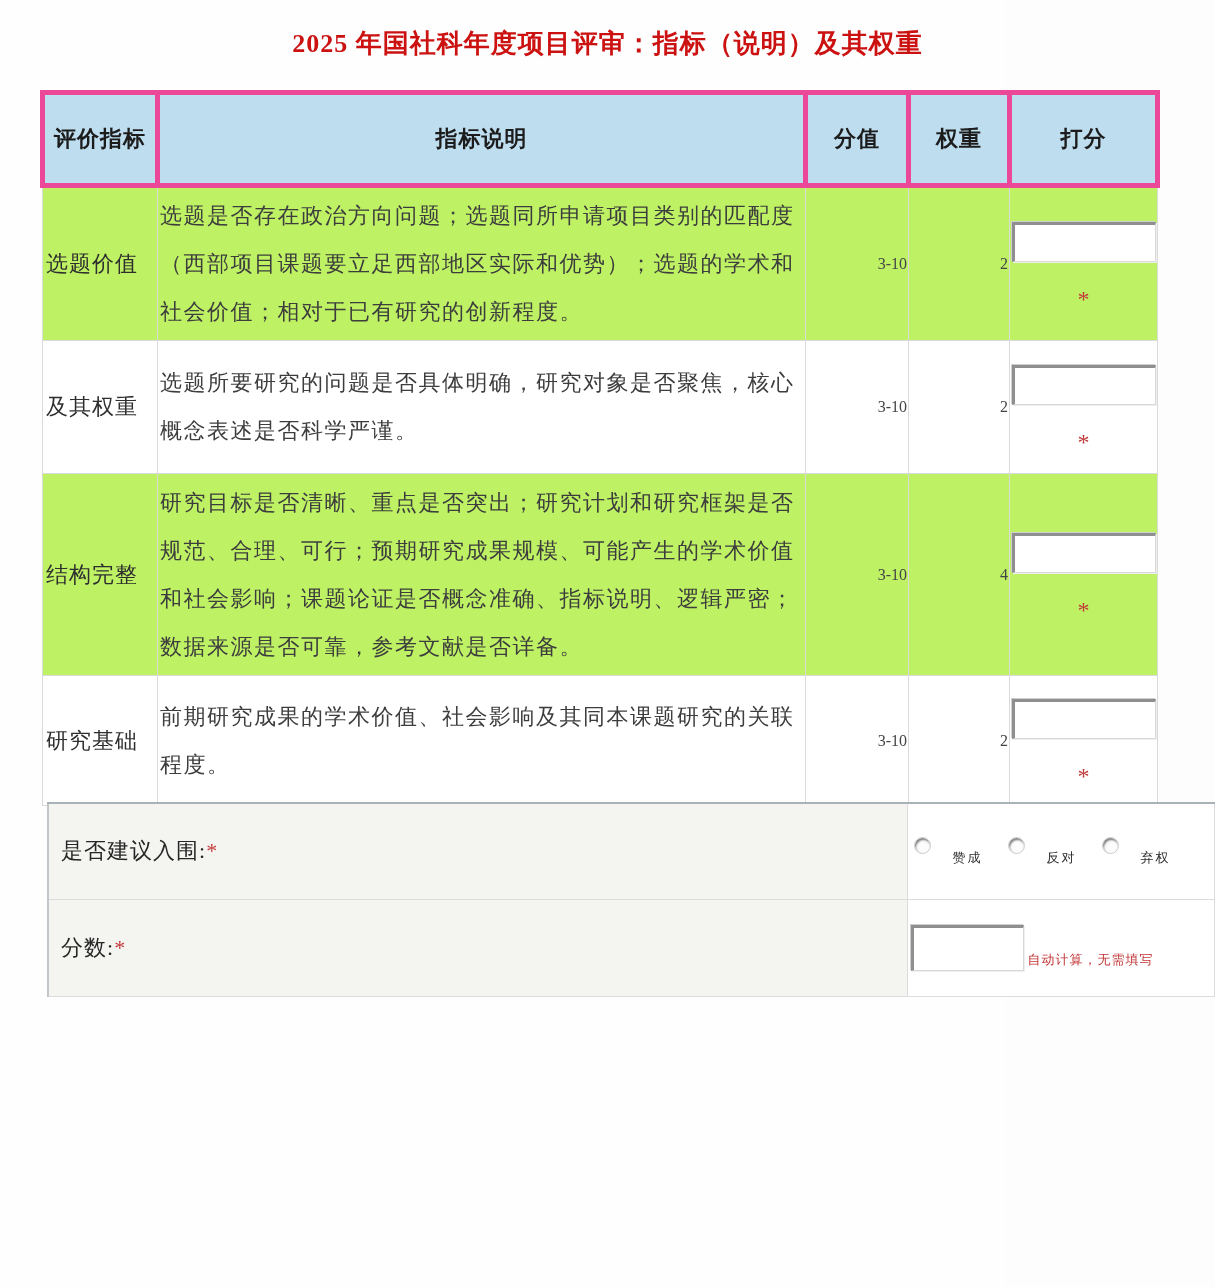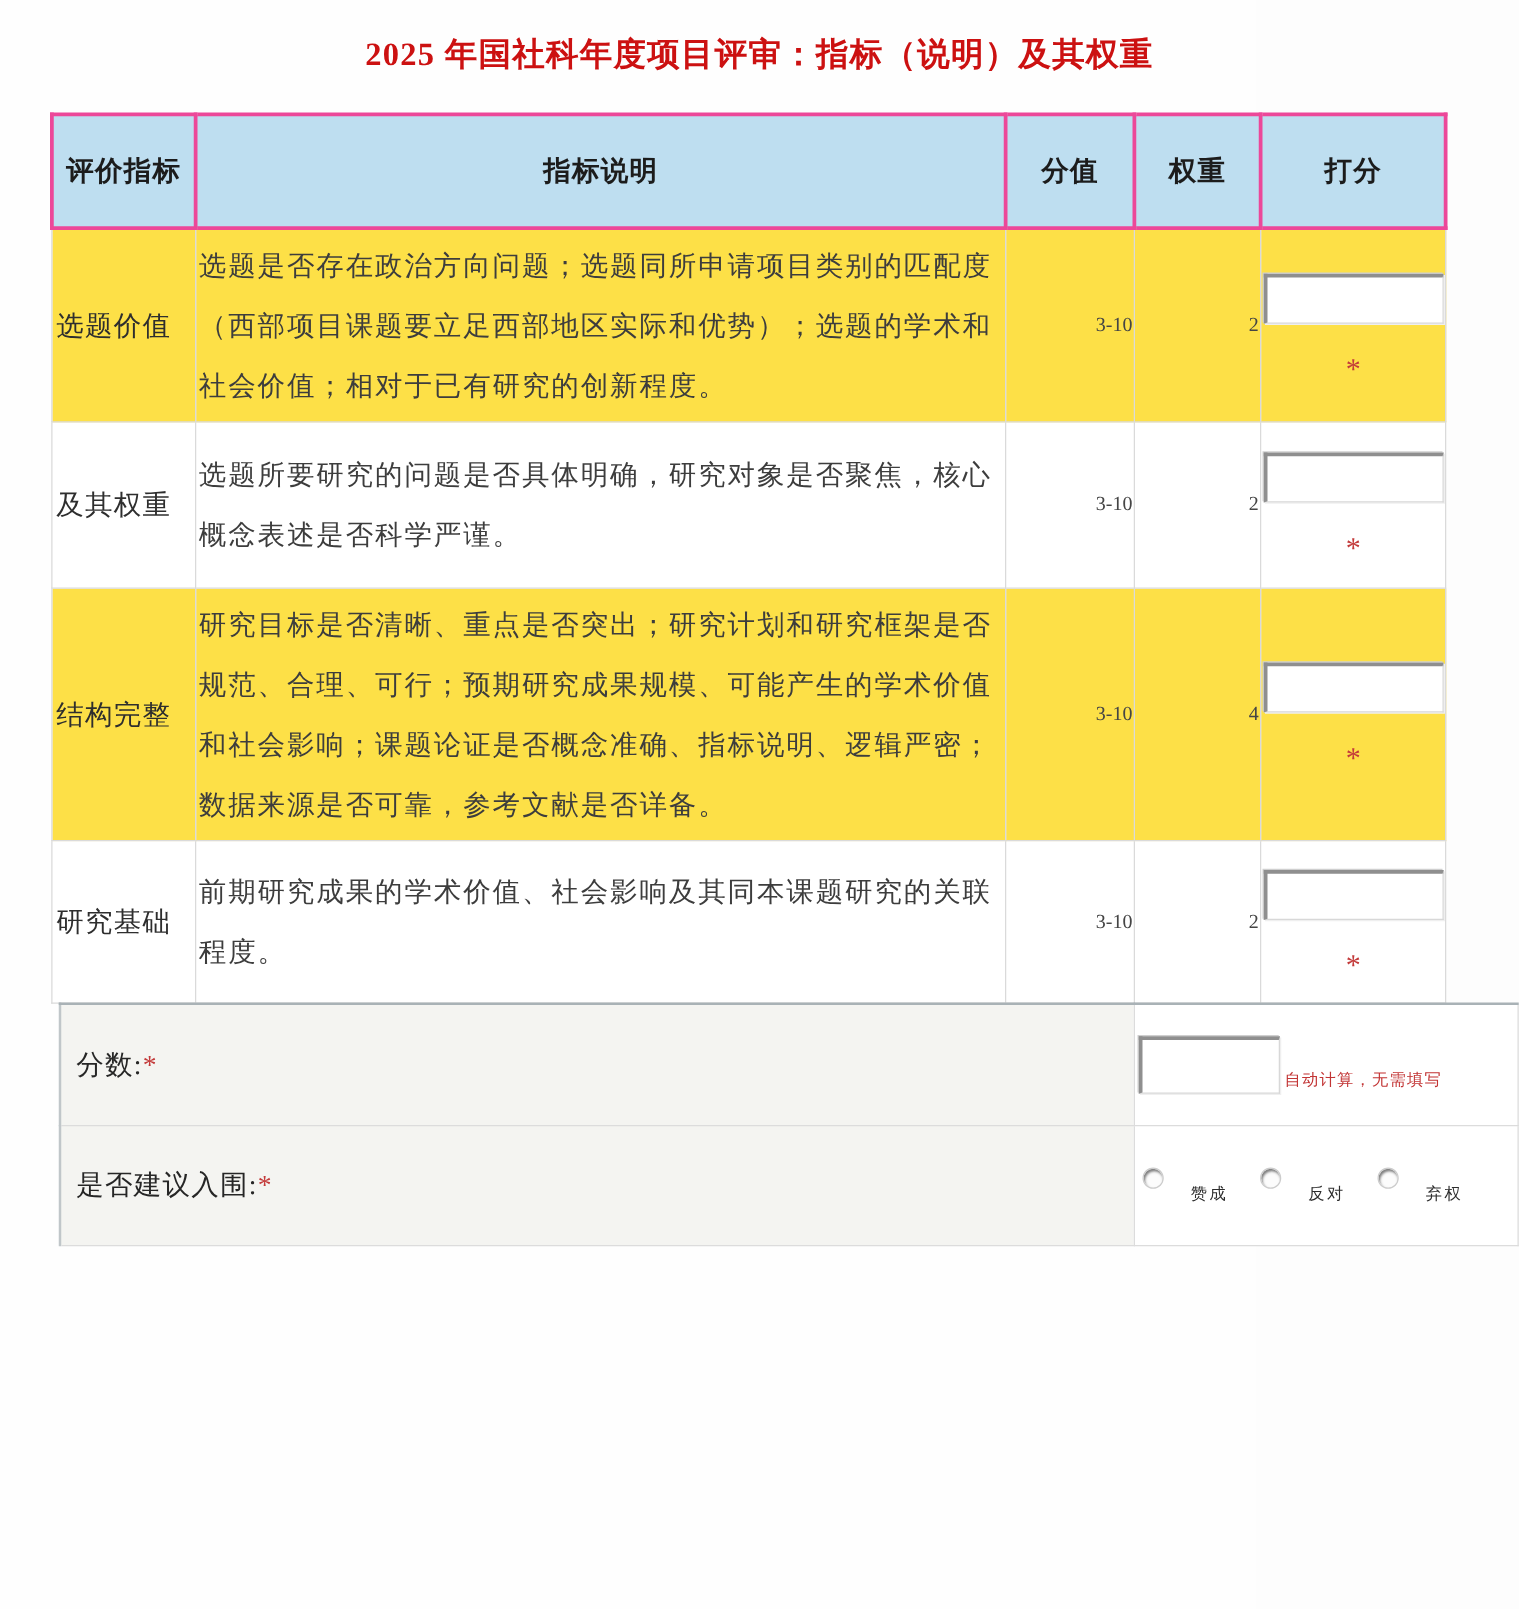--- a/index.html
+++ b/index.html
@@ -22,30 +22,30 @@
 
   
   table.t1 {
     position: absolute; left: 40px; top: 90px;
     width: 1115px;
     border-collapse: collapse;
     table-layout: fixed;
   }
   table.t1 th {
     background: #bedef0;
-    border: 3px solid #ec4899;
+    border: 5px solid #ec4899;
     font-size: 22px; font-weight: bold; color: #1c1c1c;
     height: 86px; text-align: center;
     letter-spacing: 1px;
   }
   table.t1 td {
     border: 1px solid #dadada;
     vertical-align: middle;
   }
-  tr.row-odd td { background: #fde047; }
+  tr.row-odd td { background: #bef264; }
   tr.row-even td { background: #ffffff; }
   td.ind {
     font-size: 22px; color: #2e2e2e;
     padding-left: 3px; letter-spacing: 1px; margin-left: 16px;
   }
   td.desc {
     font-size: 22px; color: #3d3d3d;
     line-height: 48px; letter-spacing: 1.5px;
     padding: 0 2px;
   }
@@ -204,31 +204,20 @@
       </tr>
     </tbody>
   </table>
 
   <table class="t2">
     <colgroup>
       <col style="width:859px">
         <col>
     </colgroup>
     <tbody>
-      <tr style="height:97px">
-        <td class="lbl">
-          <span>分数:</span><span class="req">*</span>
-        </td>
-        <td class="ctl">
-          <div class="scorewrap">
-            <input class="sunken score-field" value="" style="">
-            <span class="hint">自动计算，无需填写</span>
-          </div>
-        </td>
-      </tr>
       <tr style="height:96px">
         <td class="lbl">
           <span>是否建议入围:</span><span class="req">*</span>
         </td>
         <td class="ctl">
           <div class="radios">
             <span class="radio-item">
               <span class="radio"></span>
               <span class="radio-label">赞成</span>
             </span>
@@ -236,16 +225,27 @@
               <span class="radio"></span>
               <span class="radio-label">反对</span>
             </span>
             <span class="radio-item">
               <span class="radio"></span>
               <span class="radio-label">弃权</span>
             </span>
           </div>
         </td>
       </tr>
+      <tr style="height:97px">
+        <td class="lbl">
+          <span>分数:</span><span class="req">*</span>
+        </td>
+        <td class="ctl">
+          <div class="scorewrap">
+            <input class="sunken score-field" value="" style="">
+            <span class="hint">自动计算，无需填写</span>
+          </div>
+        </td>
+      </tr>
     </tbody>
   </table>
 
 </div>
 
 </body></html>

